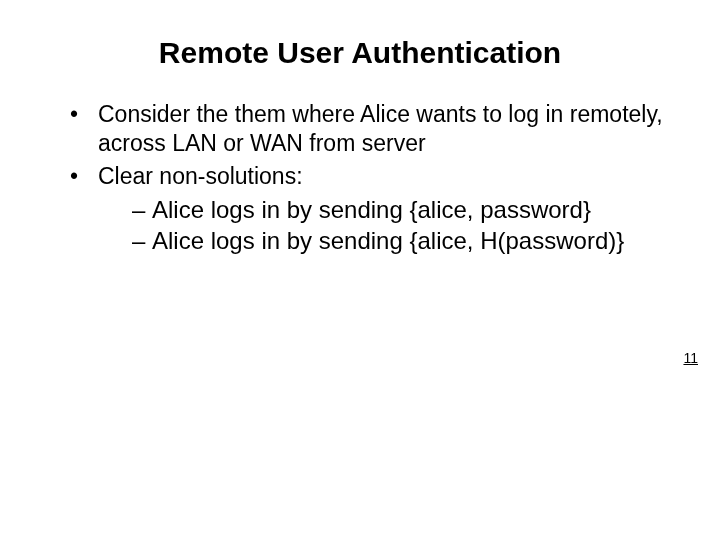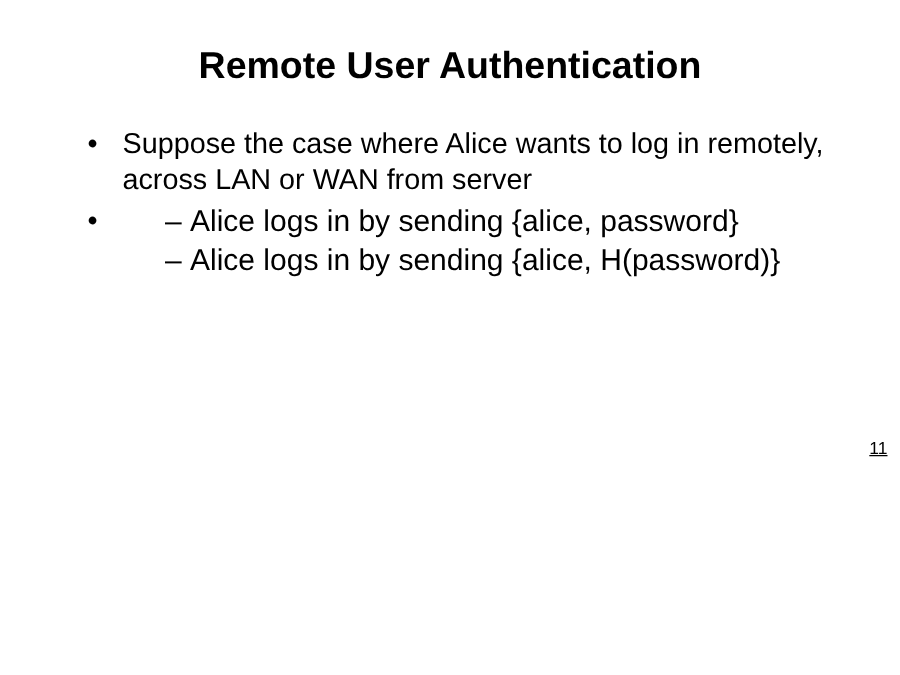--- a/index.html
+++ b/index.html
@@ -55,35 +55,36 @@
     padding-left: 20px;
   }
   ul.sub > li::before {
     content: "–";
     position: absolute;
     left: 0;
     top: 0;
   }
   .pagenum {
     position: absolute;
-    right: 10px;
+    right: 22px;
     bottom: 18px;
     font-size: 14px;
     text-decoration: underline;
   }
 </style>
 </head>
 <body>
 
 <div class="slide">
   <div class="title">Remote User Authentication</div>
 
   <ul class="main">
-    <li>Suppose the case where Alice wants to log in remotely, across LAN or WAN from server</li>
+    <li>Consider the them where Alice wants to log in remotely, across LAN or WAN from server</li>
     <li>
+      <span>Clear non-solutions:</span>
       <ul class="sub">
         <li>Alice logs in by sending {alice, password}</li>
         <li>Alice logs in by sending {alice, H(password)}</li>
       </ul>
     </li>
   </ul>
 
   <div class="pagenum">11</div>
 </div>
 

